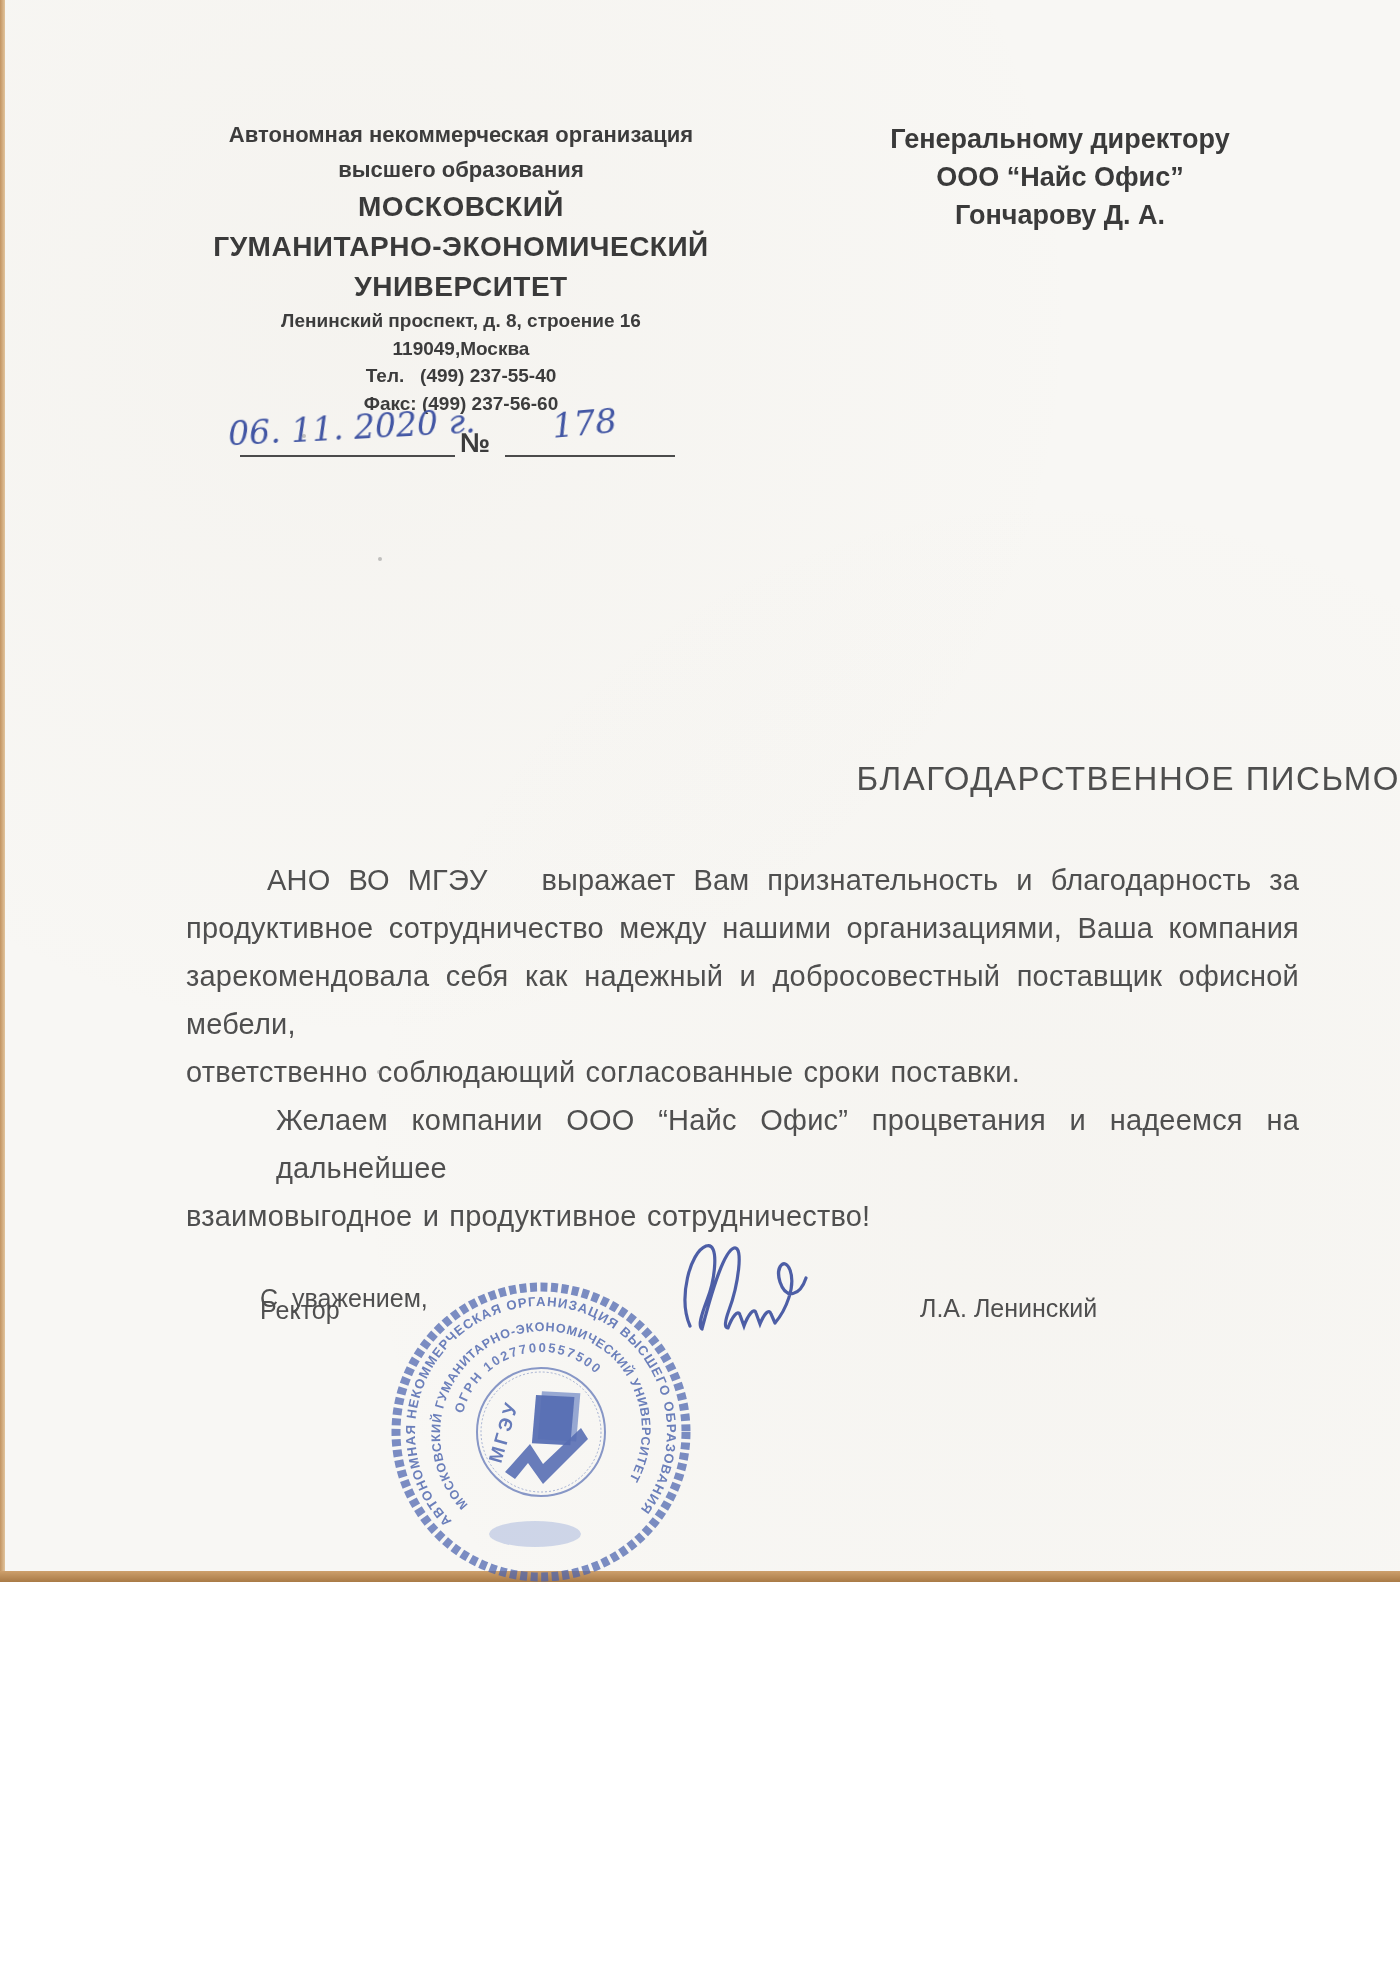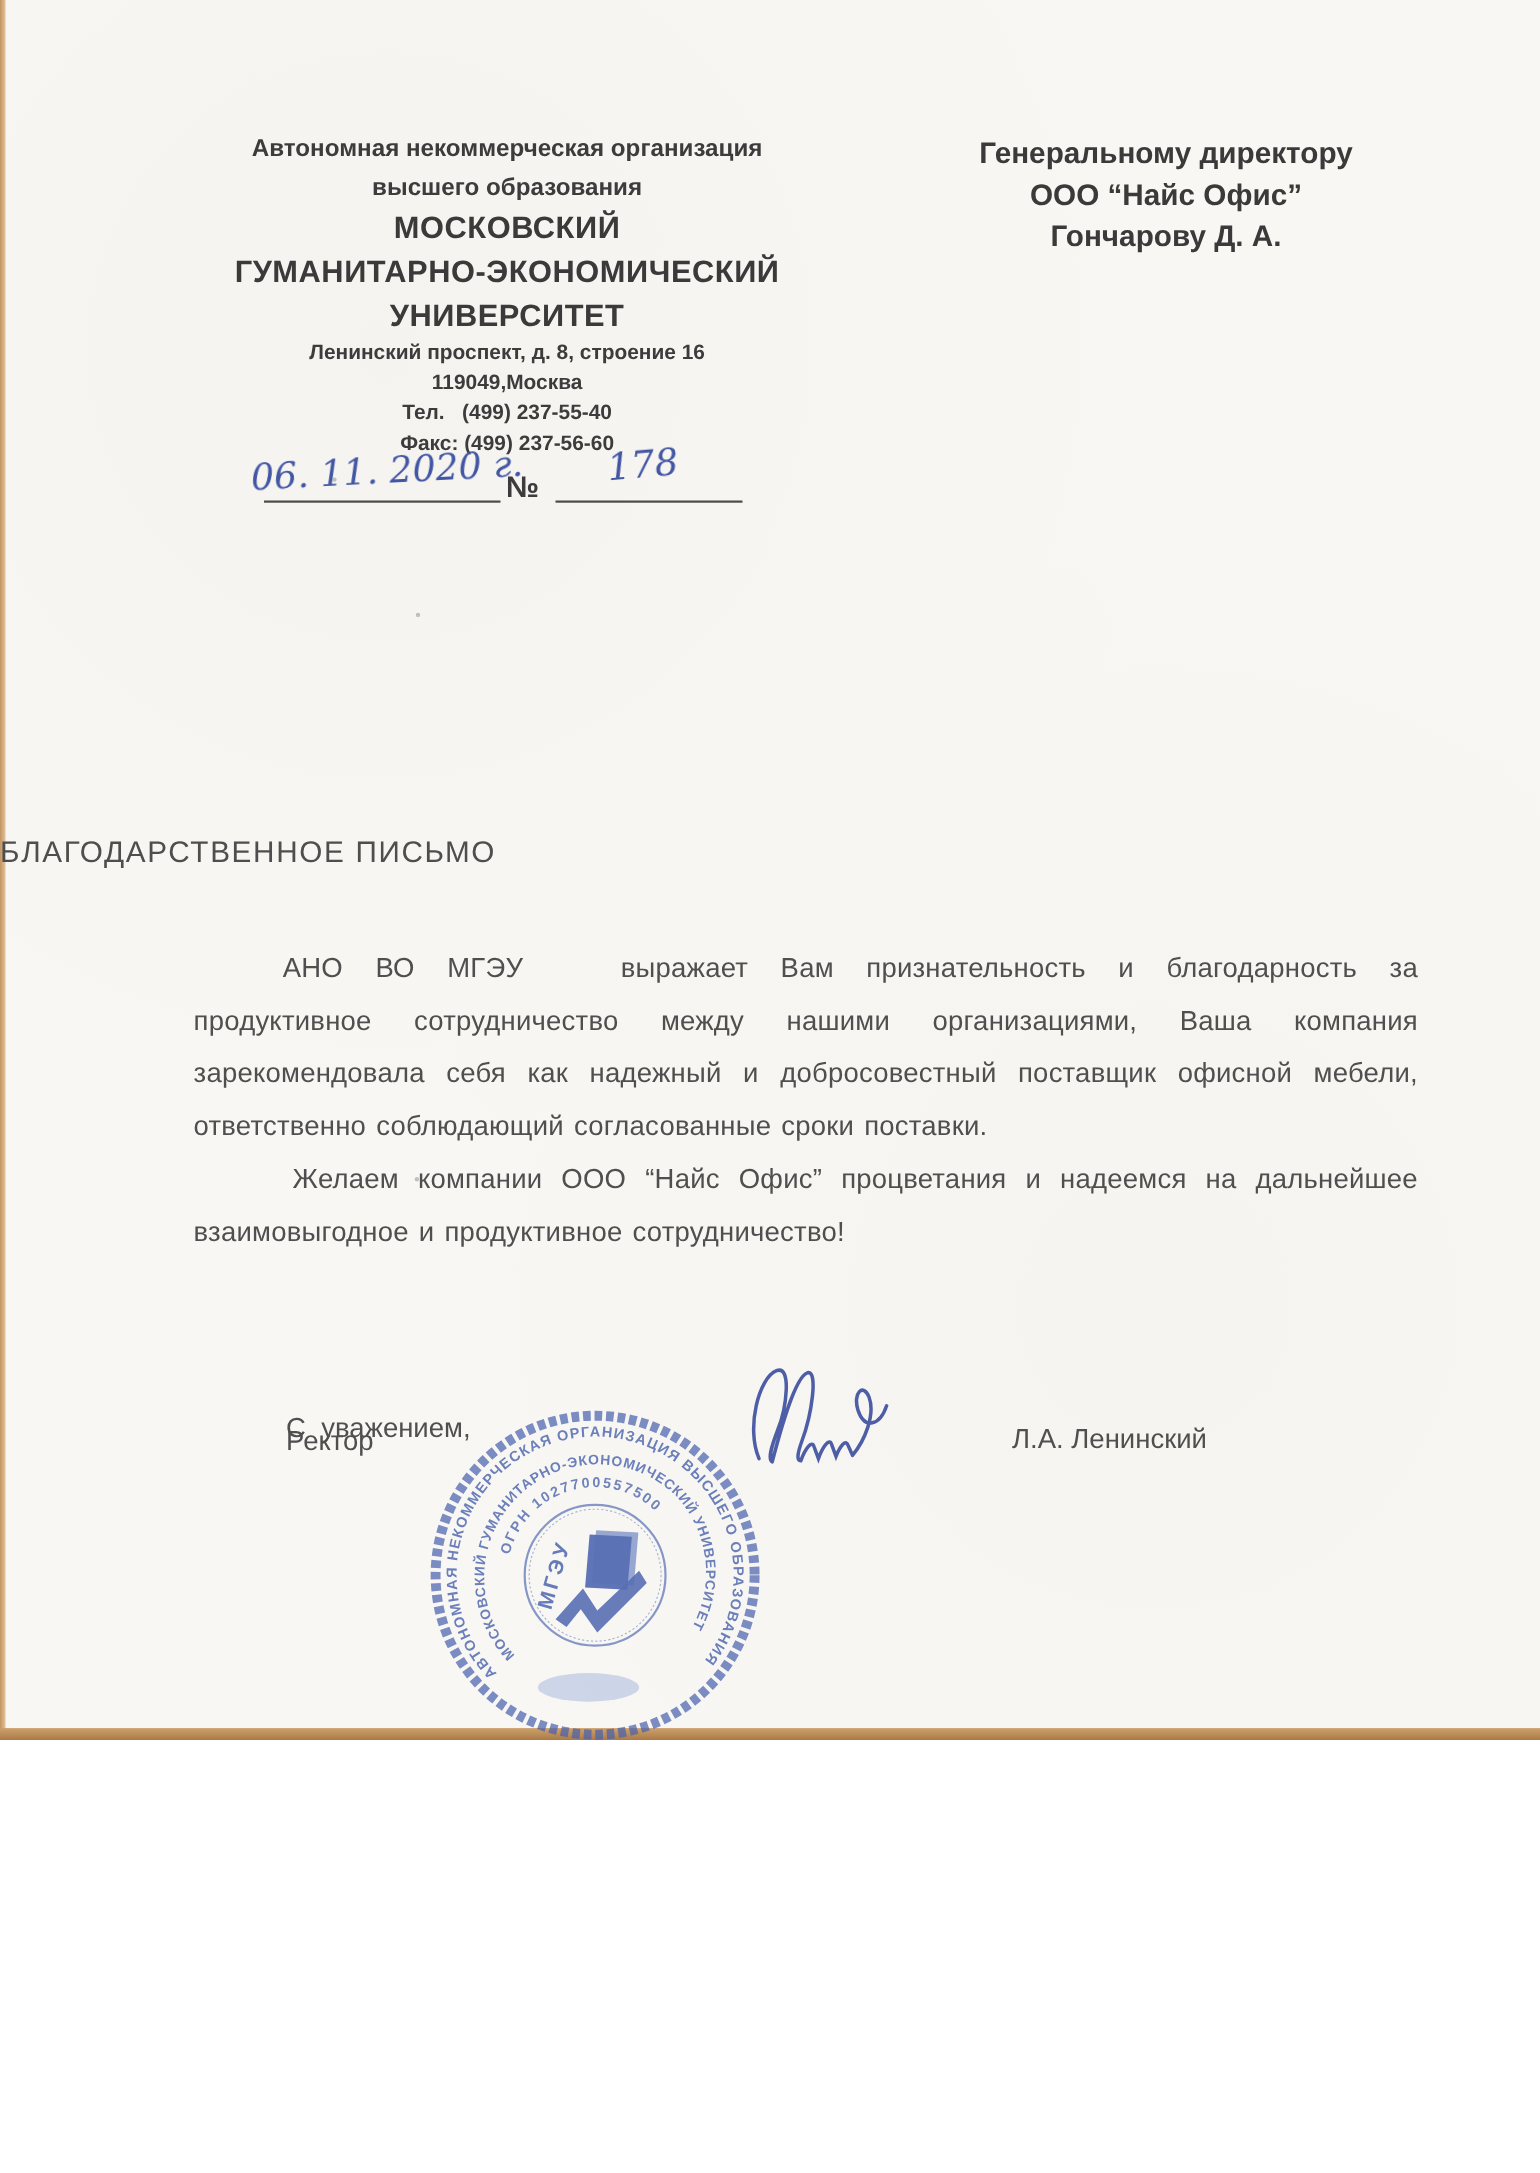--- a/index.html
+++ b/index.html
@@ -24,24 +24,24 @@
   .sender-addr{font-size:19px;line-height:27.5px;color:#3c3c3c;}
   .recipient{position:absolute;left:880px;top:120px;width:360px;text-align:center;
     font-weight:bold;font-size:27px;line-height:38px;color:#3a3a3a;}
   .hand{font-family:"DejaVu Serif", serif;font-style:italic;color:#4256a4;filter:blur(.3px);}
   .hand-date{position:absolute;left:228px;top:408px;font-size:33px;transform:rotate(-3deg);}
   .hand-num{position:absolute;left:552px;top:403px;font-size:34px;transform:rotate(-5deg);}
   .uline{position:absolute;border-bottom:2px solid #4b4b4b;height:2px;}
   .uline-date{left:240px;top:453px;width:215px;}
   .uline-num{left:505px;top:453px;width:170px;}
   .no-label{position:absolute;left:460px;top:428px;font-size:27px;font-weight:bold;color:#3c3c3c;}
-  .title{position:absolute;left:0;top:760px;width:1400px;text-align:left;
-    font-size:27px;letter-spacing:1.5px;color:#4e4e4e;}
-  .body-text{position:absolute;left:176px;top:856px;width:1113px;
-    font-size:25px;line-height:48px;color:#4f4f4f;word-spacing:2px;letter-spacing:.2px;}
+  .title{position:absolute;left:0;top:760px;width:1400px;text-align:right;
+    font-size:33px;letter-spacing:1.5px;color:#4e4e4e;}
+  .body-text{position:absolute;left:186px;top:856px;width:1113px;
+    font-size:29px;line-height:48px;color:#4f4f4f;word-spacing:2px;letter-spacing:.2px;}
   .jline{text-align:justify;text-align-last:justify;}
   .lline{text-align:left;}
   .ind1{padding-left:81px;}
   .ind2{padding-left:90px;}
   .sal{position:absolute;left:260px;top:1248px;font-size:25px;color:#4f4f4f;margin-top:36px;}
   .pos{position:absolute;left:260px;top:1296px;font-size:25px;color:#4f4f4f;}
   .sig-name{position:absolute;left:920px;top:1294px;font-size:25px;color:#4f4f4f;}
   .stamp{position:absolute;left:385px;top:1276px;width:312px;height:312px;
     filter:blur(.4px);opacity:.92;}
   .signature{position:absolute;left:668px;top:1238px;width:146px;height:100px;filter:blur(.3px);}

